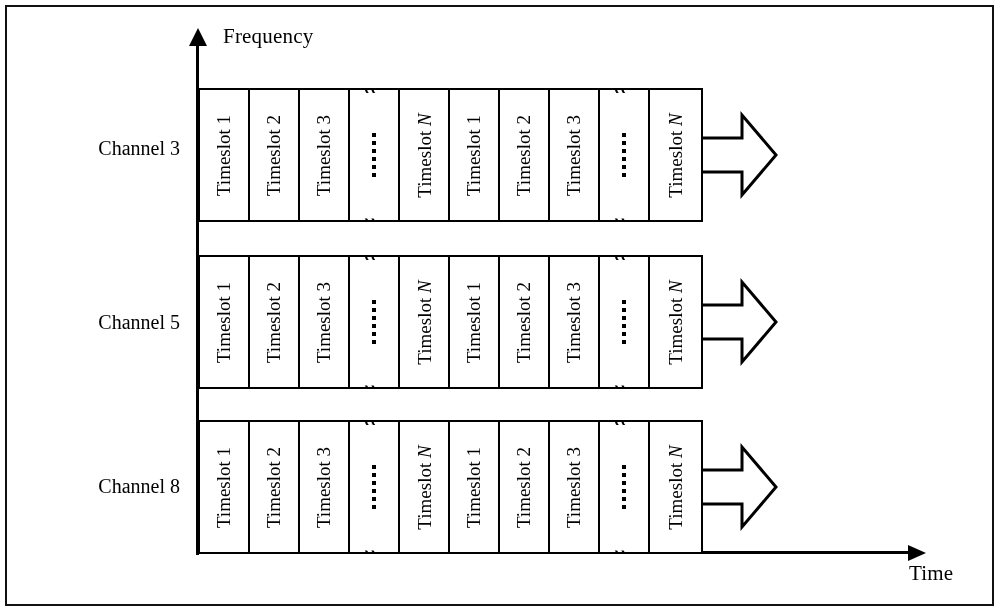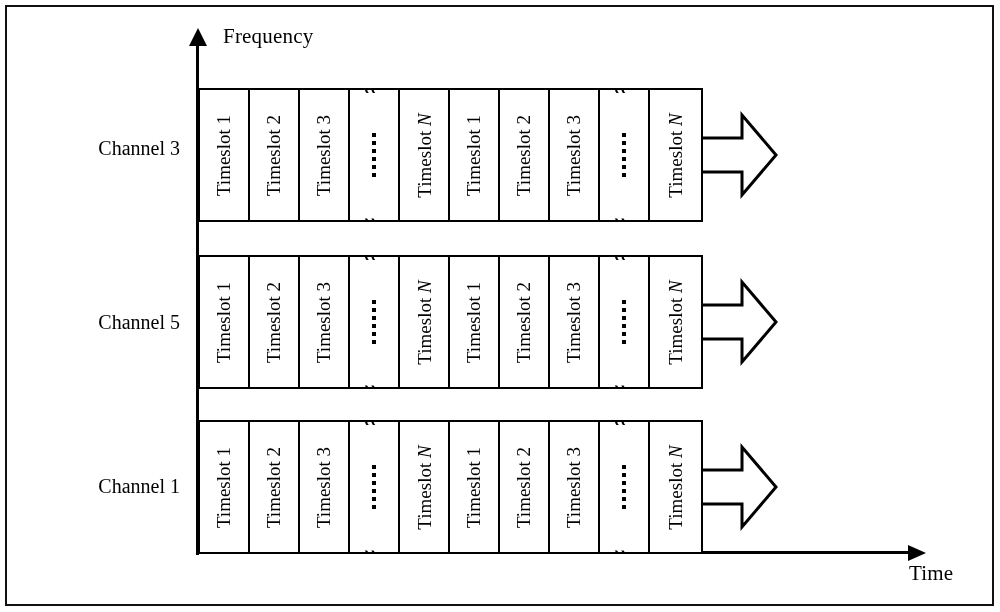--- a/index.html
+++ b/index.html
@@ -36,21 +36,21 @@
   <div class="axis-v"></div>
   <div class="axis-v-head"></div>
   <div class="axis-label freq-label">Frequency</div>
 
   <div class="axis-h"></div>
   <div class="axis-h-head"></div>
   <div class="axis-label time-label">Time</div>
 
   <div class="chan-label" style="left:30px;top:137px;text-align:right;">Channel 3</div>
   <div class="chan-label" style="left:30px;top:311px;">Channel 5</div>
-  <div class="chan-label" style="left:30px;top:475px;">Channel 1</div>
+  <div class="chan-label" style="left:30px;top:475px;">Channel 8</div>
 
   <div class="row" id="row-3" style="top: 88px; height: 134px; width: 505px;">
       <div class="cell" style="width: 50px; flex: 0 0 50px;">
         <span class="vtext">Timeslot 1</span>
       </div>
       <div class="cell" style="width: 50px; flex: 0 0 50px;">
         <span class="vtext">Timeslot 2</span>
       </div>
       <div class="cell" style="width: 50px; flex: 0 0 50px;">
         <span class="vtext">Timeslot 3</span>

